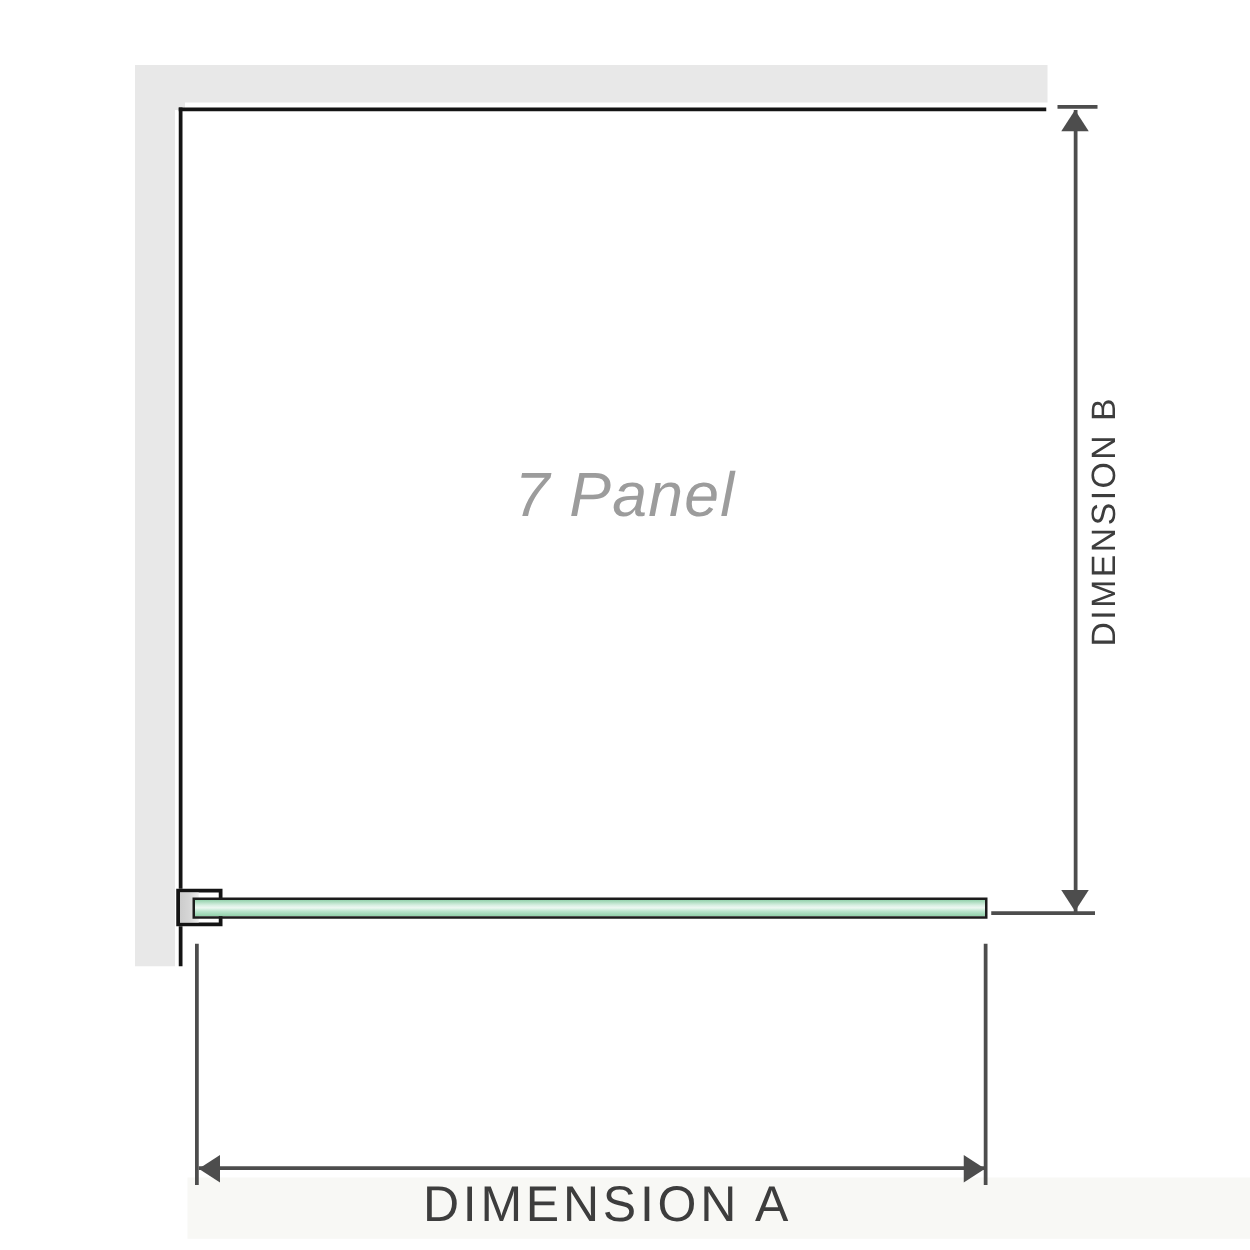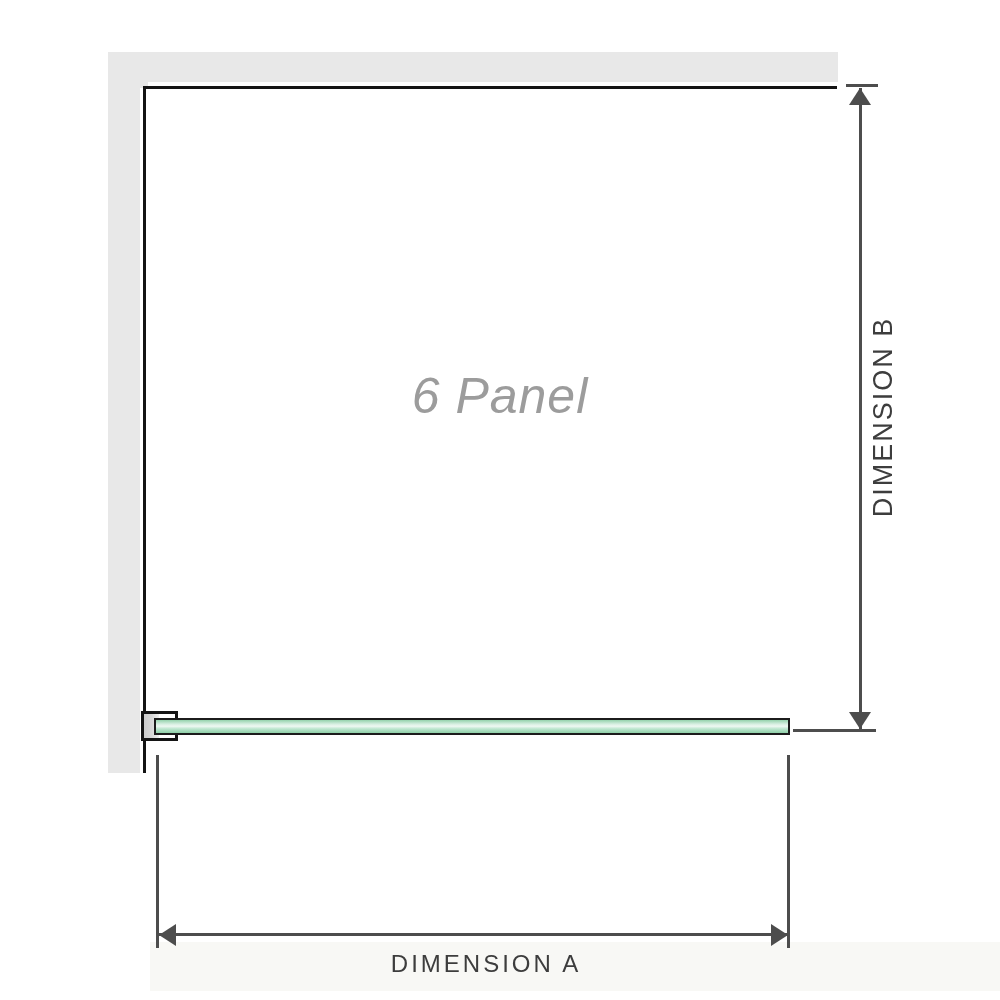--- a/index.html
+++ b/index.html
@@ -120,21 +120,21 @@
 
   
   .dim-label {
     color: var(--dimension-text, #3d3d3d);
     white-space: nowrap;
     text-align: center;
   }
   .dimA-label {
     left: 316px; top: 944px; width: 340px; height: 40px;
     line-height: 40px;
-    font-size: 24px;
+    font-size: 40px;
     letter-spacing: 3px;
   }
   .dimB-label {
     left: 743px; top: 402px; width: 280px; height: 30px;
     line-height: 30px;
     font-size: 27px;
     letter-spacing: 2px;
     transform: rotate(-90deg);
   }
 </style>
@@ -145,21 +145,21 @@
 
   <div class="abs wall wall-top"></div>
   <div class="abs wall wall-step"></div>
   <div class="abs wall wall-left"></div>
 
   <div class="abs outline outline-top"></div>
   <div class="abs outline outline-left"></div>
 
   <div class="abs label-band"></div>
 
-  <div class="abs panel-label">6 Panel</div>
+  <div class="abs panel-label">7 Panel</div>
 
   <div class="abs bracket">
     <div class="bracket-pad"></div>
   </div>
 
   <div class="abs glass-bar"></div>
 
   <div class="abs dim dimB-line"></div>
   <div class="abs dim dimB-tick-top"></div>
   <div class="abs dim dimB-tick-bottom"></div>

